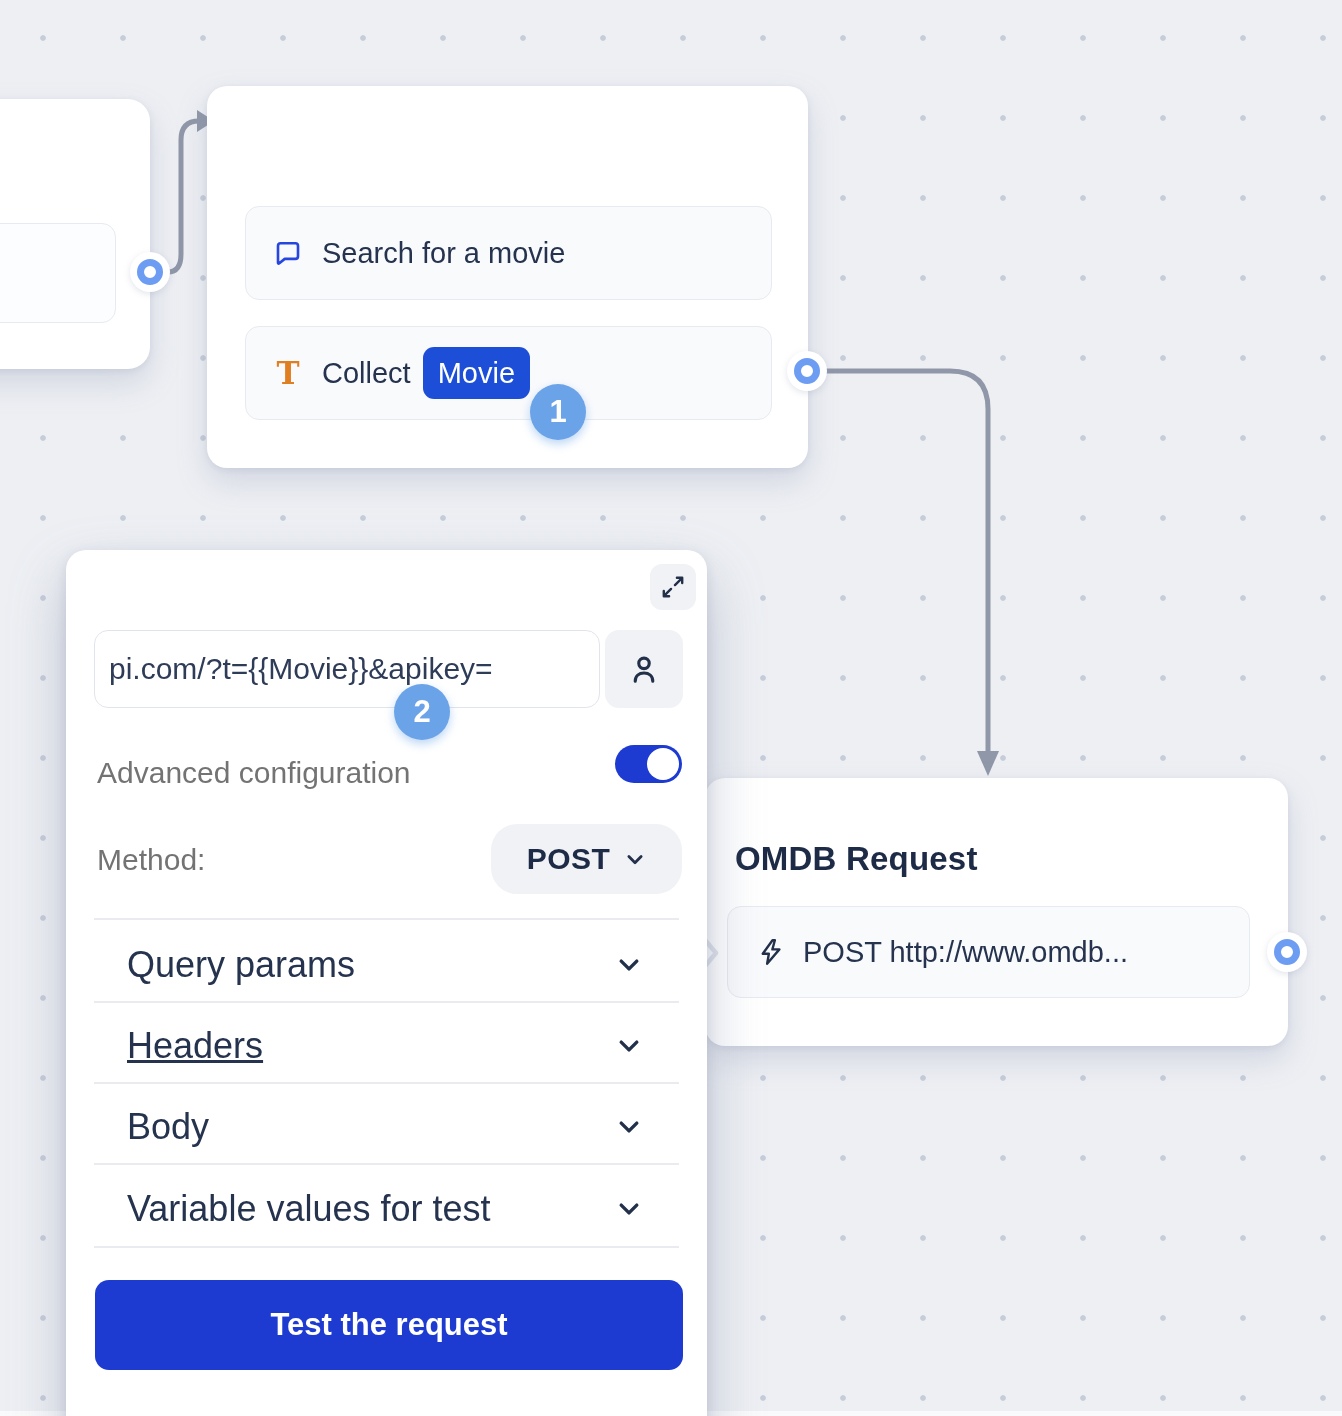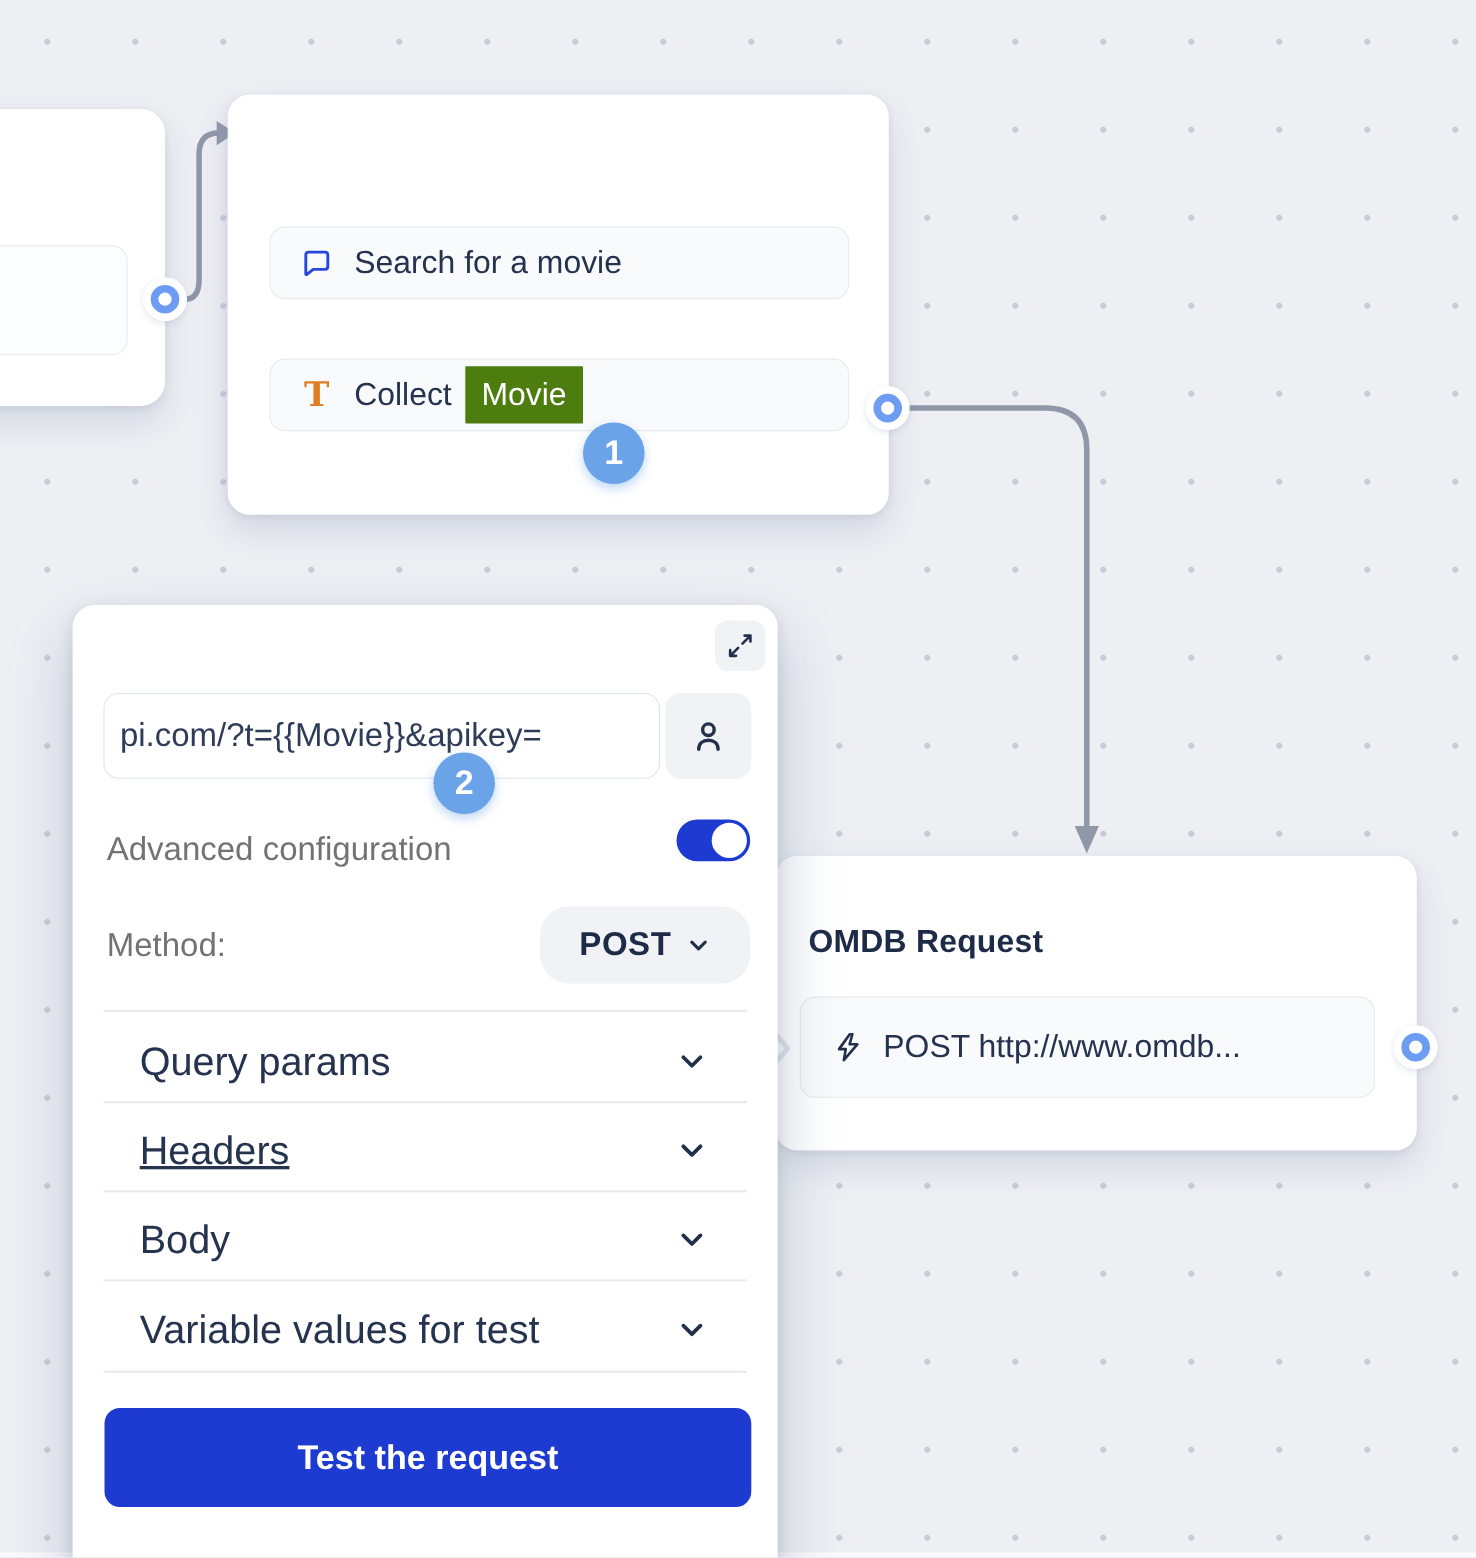--- a/index.html
+++ b/index.html
@@ -20,52 +20,52 @@
   .conn{fill:none;stroke:#8f97a8;stroke-width:5;stroke-linecap:round;}
   .arrowhead{fill:#8f97a8;}
 
   .node{
     position:absolute;background:#ffffff;border-radius:22px;
     box-shadow:0 14px 30px rgba(140,150,178,.28), 0 2px 6px rgba(140,150,178,.18);
     z-index:2;
   }
   .node-title{
     position:absolute;
-    font-size:29px;font-weight:700;color:#1d2b46;letter-spacing:.2px;
+    font-size:33px;font-weight:700;color:#1d2b46;letter-spacing:.2px;
     white-space:nowrap;
   }
   .node-row{
     position:absolute;display:flex;align-items:center;
     background:#f9fafc;border:1.5px solid #e7eaf0;border-radius:14px;
     box-sizing:border-box;
     white-space:nowrap;overflow:hidden;
   }
   .row-label{font-size:29px;color:#25334f;}
   .row-icon{display:flex;align-items:center;justify-content:center;flex:0 0 auto;}
 
   
   .partial-node{left:-84px;top:99px;width:234px;height:270px;}
   .partial-node .node-row{left:22px;top:124px;width:178px;height:100px;background:#fcfdfe;}
 
   
   .movie-node{left:207px;top:86px;width:601px;height:382px;border-radius:20px;}
   .movie-node .node-title{left:48px;top:130px;}
-  .movie-node .node-row{left:38px;width:527px;height:66px;padding-left:27px;}
+  .movie-node .node-row{left:38px;width:527px;height:94px;padding-left:27px;}
   .movie-node .row-message{top:120px;}
   .movie-node .row-collect{top:240px;}
   .movie-node .row-icon{width:30px;margin-right:19px;}
   .t-glyph{
     font-family:"DejaVu Serif", serif;font-size:31px;font-weight:600;color:#e07f22;
     line-height:1;
   }
   .var-badge{
     display:inline-block;margin-left:12px;
-    background:#4d7c0f;color:#ffffff;
+    background:#1d4ed8;color:#ffffff;
     font-size:29px;line-height:1;
-    padding:12px 15px 11px;border-radius:1px;
+    padding:12px 15px 11px;border-radius:11px;
   }
 
   
   .omdb-node{left:705px;top:778px;width:583px;height:268px;border-radius:20px;}
   .omdb-node .node-title{left:30px;top:828px;top:62px;}
   .omdb-node .node-row{left:22px;top:128px;width:523px;height:92px;padding-left:28px;}
   .omdb-node .row-icon{width:30px;margin-right:17px;}
 
   .notch{position:absolute;z-index:3;}
 

